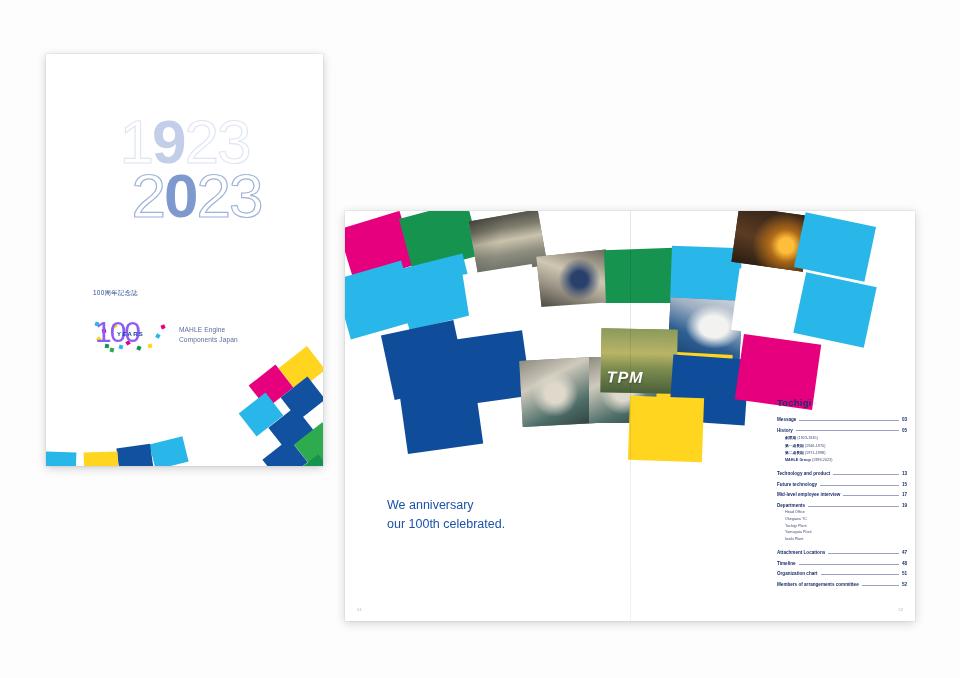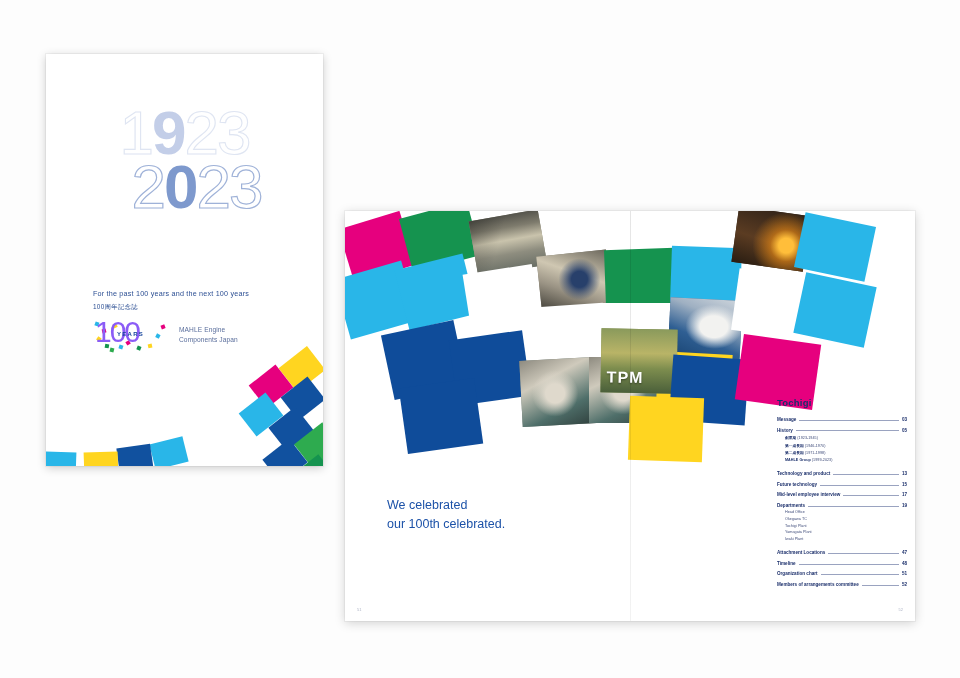--- a/index.html
+++ b/index.html
@@ -12,21 +12,21 @@
   }
   .stage{position:absolute;inset:0;background:#fdfdfd;}
 
   
   .cover{
     position:absolute;left:46px;top:54px;width:277px;height:412px;
     background:#ffffff;
     box-shadow:0 2px 9px rgba(0,0,0,.20), 0 0 0 1px rgba(0,0,0,.04);
     overflow:hidden;
   }
-  .years{position:absolute;left:0;top:48px;width:100%;height:180px;}
+  .years{position:absolute;left:0;top:57px;width:100%;height:180px;}
   .yrow{
     position:absolute;left:0;width:100%;
     text-align:center;
     font-family:"Liberation Sans", sans-serif;
     font-size:62px;letter-spacing:-2px;line-height:1;
     white-space:nowrap;
   }
   .yrow span{display:inline-block;}
   .y1{top:0px;}
   .y2{top:54px;margin-left:12px;}
@@ -68,21 +68,21 @@
   
   .spread{
     position:absolute;left:345px;top:211px;width:570px;height:410px;
     background:#ffffff;
     box-shadow:0 2px 10px rgba(0,0,0,.18), 0 0 0 1px rgba(0,0,0,.04);
     overflow:hidden;
   }
   .gutter{position:absolute;left:50%;top:0;width:1px;height:100%;
     background:linear-gradient(to bottom,rgba(0,0,0,.10),rgba(0,0,0,.05));}
 
-  .mosaic{position:absolute;left:-6px;top:-4px;width:582px;height:270px;overflow:hidden;}
+  .mosaic{position:absolute;left:-6px;top:-4px;width:582px;height:270px;overflow:hidden;font-style:italic;}
   .tile{position:absolute;width:64px;height:56px;}
   .tile.photo{background-size:cover;background-position:center;}
 
   
   .ph-factory{
     background:
       linear-gradient(115deg,rgba(0,0,0,.22),rgba(0,0,0,0) 40%),
       linear-gradient(0deg,#6a6f66 0%,#8e8d7f 30%,#c9c3ac 55%,#7e7b6d 78%,#55544c 100%),
       #8a8878;
   }
@@ -169,21 +169,20 @@
     <div class="years">
       <div class="yrow y1">
         <span class="hollow1">1</span><span class="solid1">9</span><span class="hollow1">23</span>
       </div>
       <div class="yrow y2">
         <span class="hollow2">2</span><span class="solid2">0</span><span class="hollow2">23</span>
       </div>
     </div>
 
     <div class="cover-tag">
-      <div>For the past 100 years and the next 100 years</div>
       <div class="jp">100周年記念誌</div>
     </div>
 
     <div class="logo100">
       <div class="logo-mark">
         <div class="confetti">
           <i style="left:2px;top:2px;background:#29b6e8;transform:rotate(20deg)"></i>
           <i style="left:9px;top:9px;background:#e6007e;transform:rotate(-15deg)"></i>
           <i style="left:4px;top:17px;background:#ffd520;transform:rotate(35deg)"></i>
           <i style="left:12px;top:24px;background:#15934f;transform:rotate(10deg)"></i>
@@ -253,21 +252,21 @@
       <div class="tile" style="left:400px;top:132px;width:78px;height:66px;background:#e6007e;transform:rotate(8deg)"></div>
 
       <div class="tile" style="left:290px;top:190px;width:74px;height:64px;background:#ffd520;transform:rotate(2deg)"></div>
       <div class="tile" style="left:64px;top:176px;width:76px;height:66px;background:#0f4c9a;transform:rotate(-8deg)"></div>
     </div>
 
     <div class="gutter"></div>
 
     <div class="headline">
       <p>
-        <span>We celebrated</span><br>
+        <span>We anniversary</span><br>
         <span>our 100th celebrated.</span>
       </p>
     </div>
 
     <div class="contents">
       <h2>Tochigi</h2>
       <div id="toc">
           <div class="toc-row">
             <span class="lbl">Message</span>
             <span class="dots"></span>

